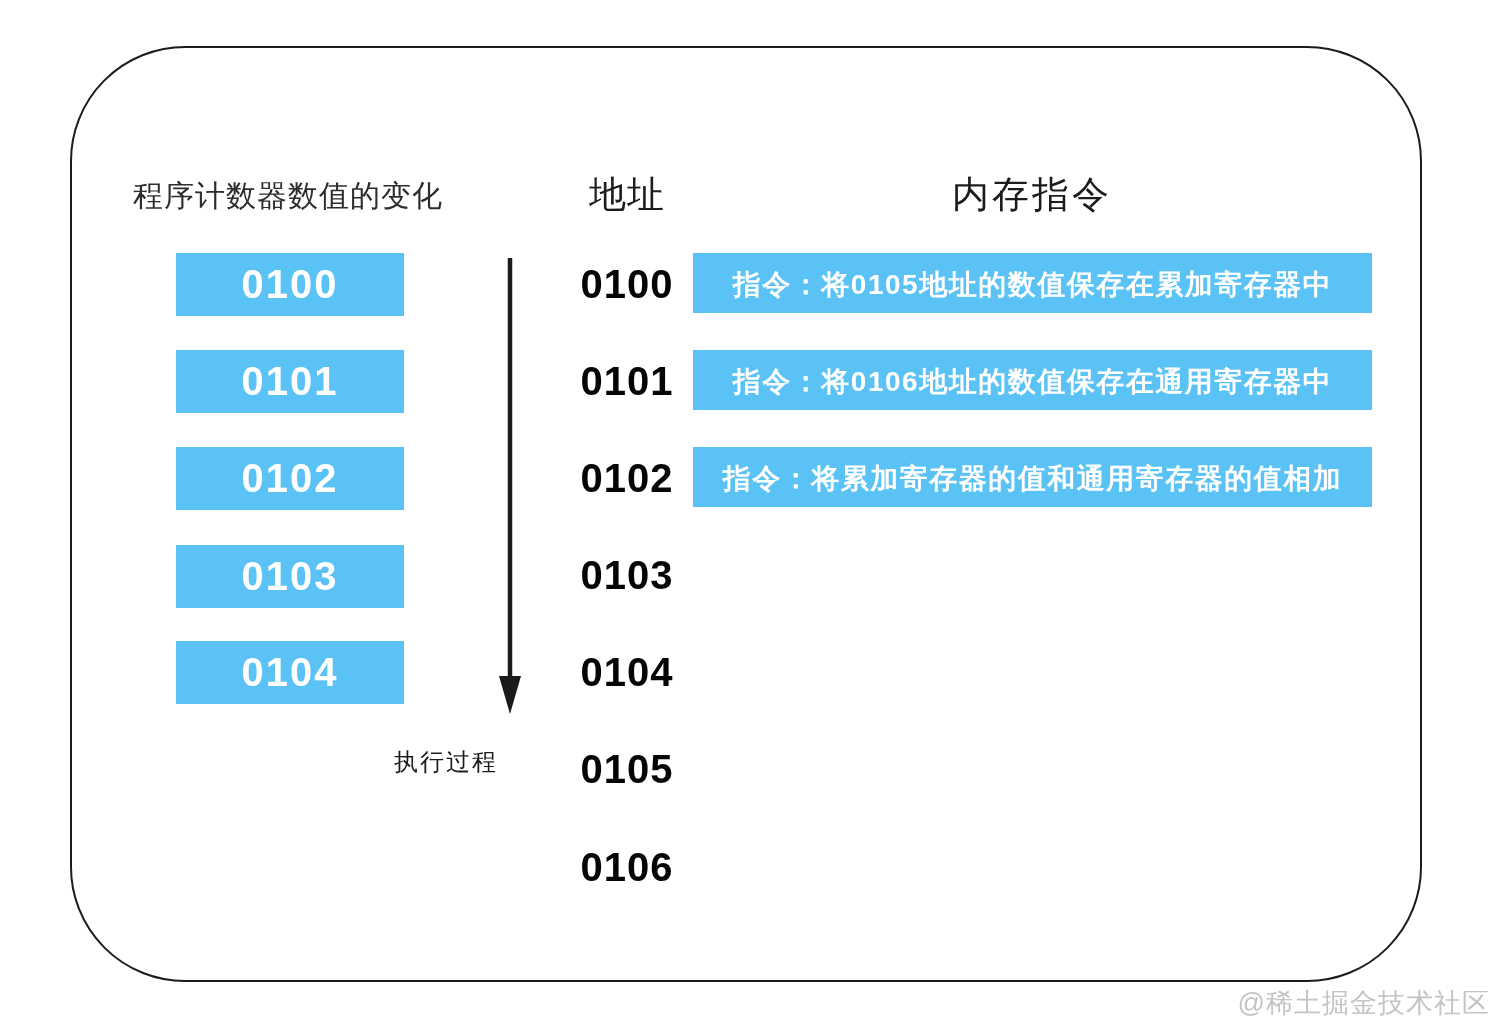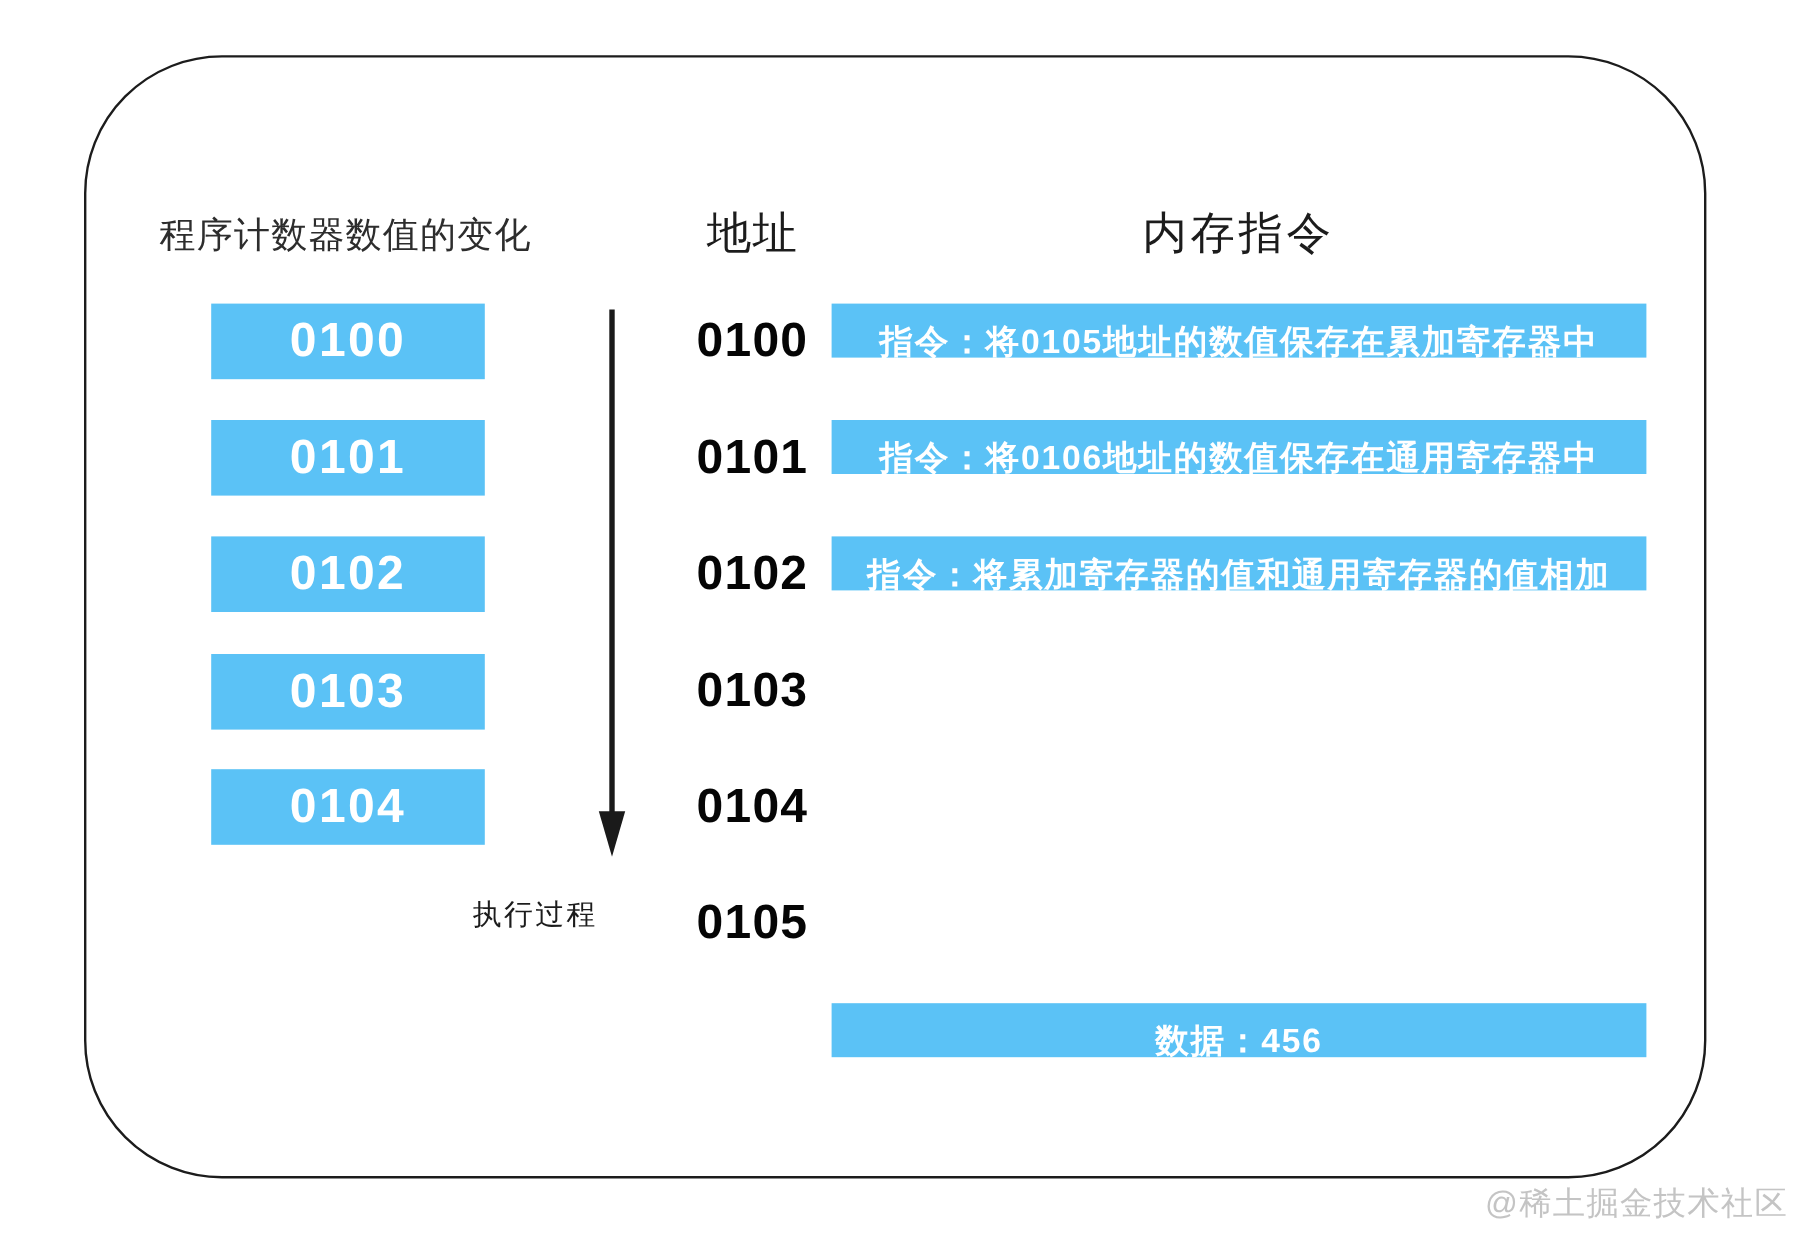--- a/index.html
+++ b/index.html
@@ -37,21 +37,21 @@
   }
   .row { position:absolute; left:0; width:1510px; height:63px; }
   .row-0{top:253px}.row-1{top:350px}.row-2{top:447px}.row-3{top:544px}
   .row-4{top:641px}.row-5{top:738px}.row-6{top:836px}
   .addr {
     position:absolute; left:560px; width:134px; height:63px; line-height:63px;
     text-align:center; font-size:40px; font-weight:bold; color:#050505;
     letter-spacing:1px;
   }
   .bar {
-    position:absolute; left:693px; width:679px; height:45px; background:var(--blue);
+    position:absolute; left:693px; width:679px; height:60px; background:var(--blue);
     color:#ffffff; font-weight:bold; font-size:28px; line-height:63px;
     text-align:center; letter-spacing:1.5px; white-space:nowrap;
   }
   .watermark {
     position:absolute; right:20px; top:985px; font-size:27px; color:#c4c4c4;
     letter-spacing:1px; white-space:nowrap;
   }
 </style>
 </head>
 <body>
@@ -94,18 +94,18 @@
   <div class="row row-3">
     <div class="addr">0103</div>
   </div>
   <div class="row row-4">
     <div class="addr">0104</div>
   </div>
   <div class="row row-5">
     <div class="addr">0105</div>
   </div>
   <div class="row row-6">
-    <div class="bar">数据：456</div>
+    <div class="addr">0106</div>
   </div>
 
   <div class="watermark">@稀土掘金技术社区</div>
 
 </div>
 
 </body></html>

